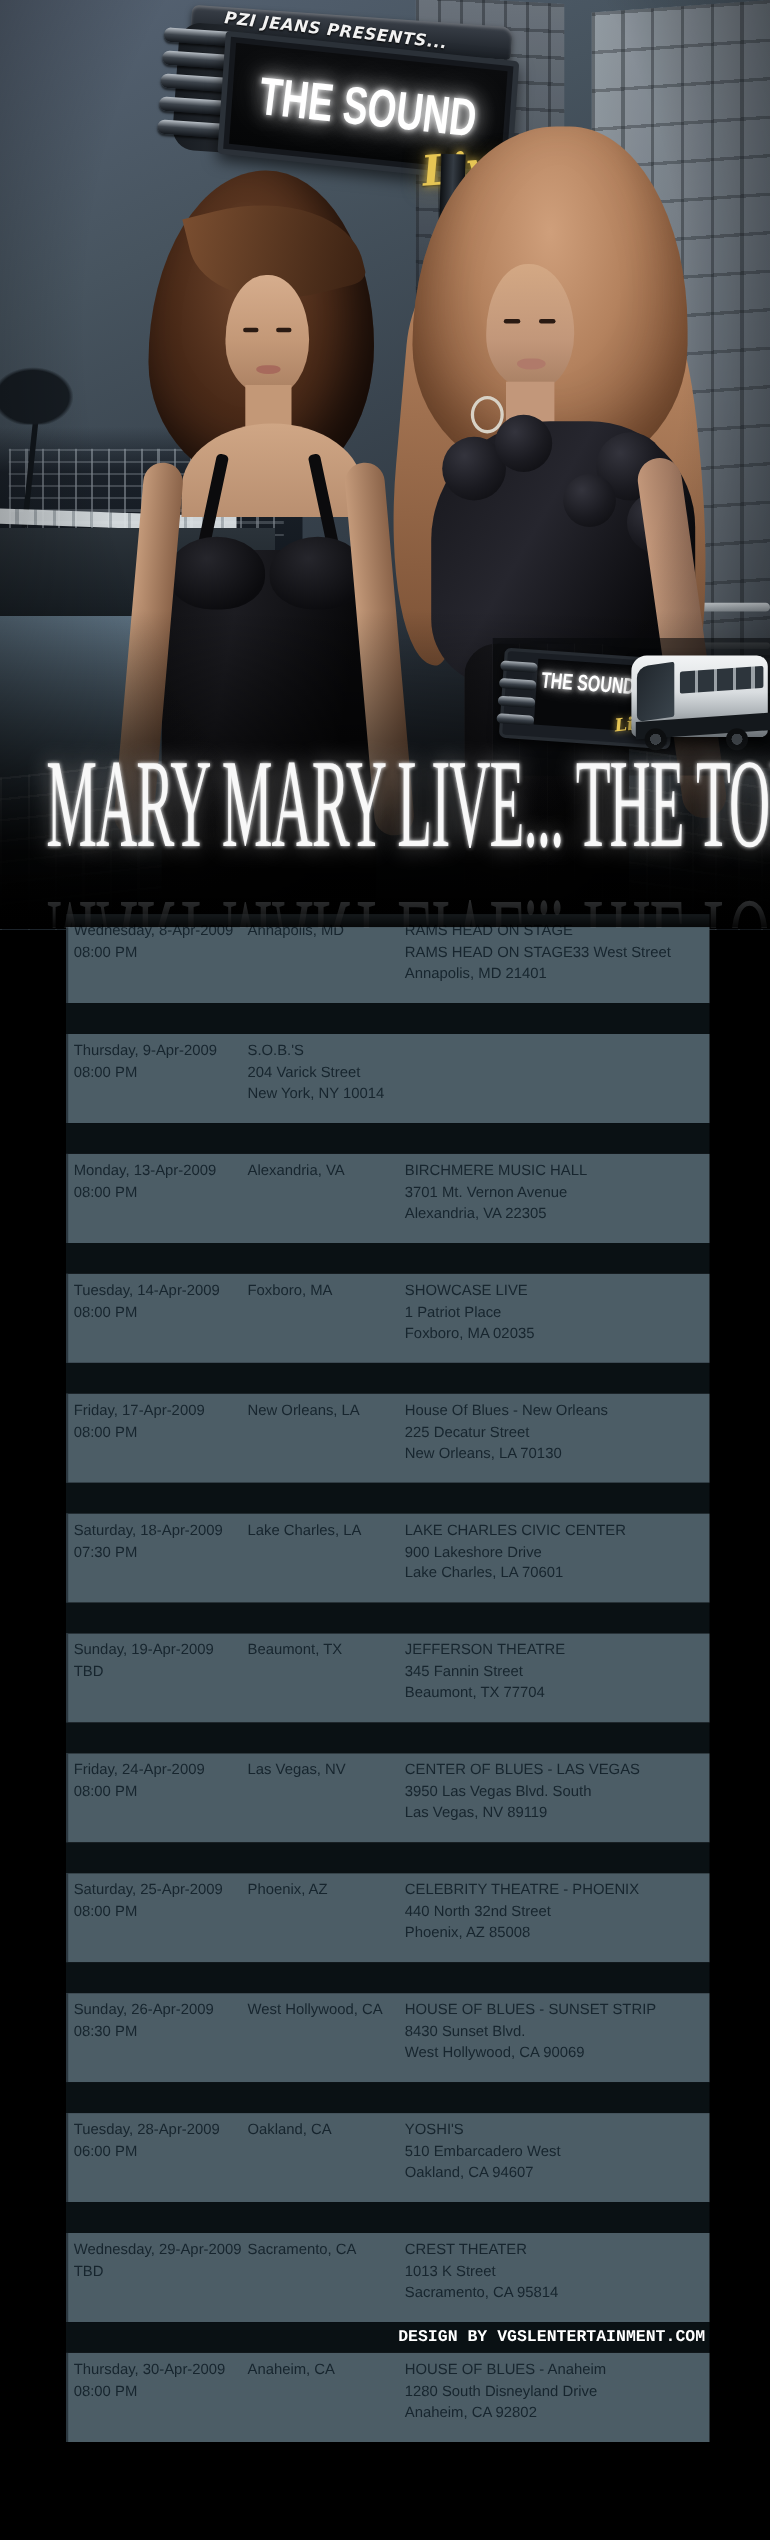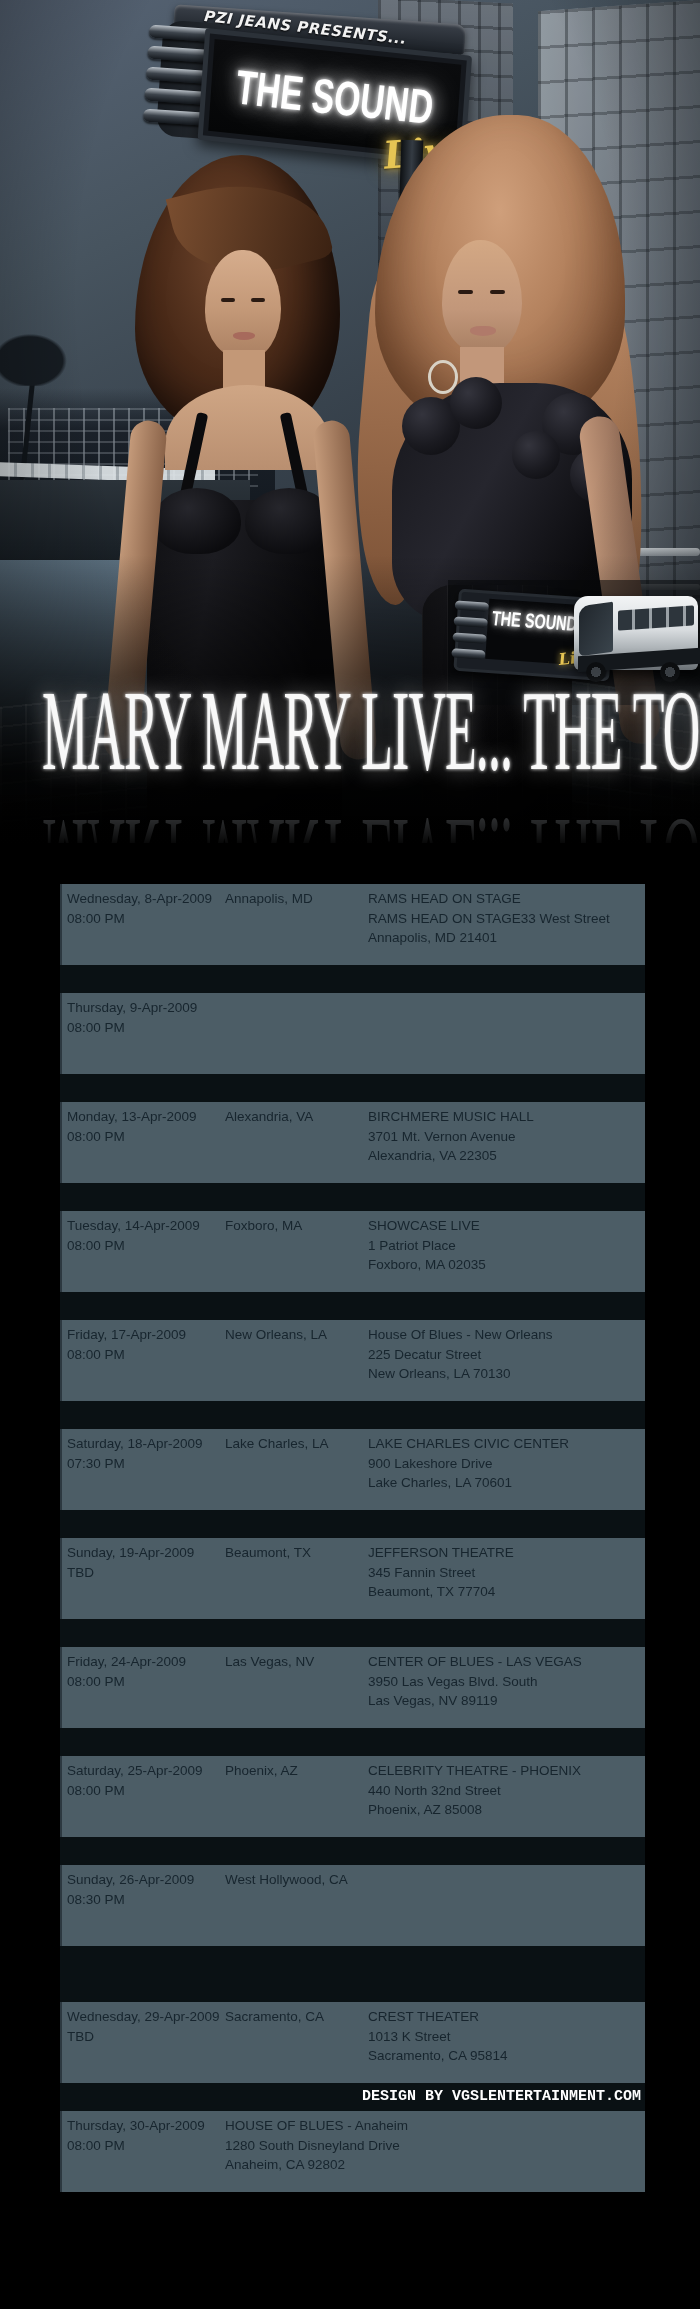--- a/index.html
+++ b/index.html
@@ -183,21 +183,21 @@
         transform:scale(.88,1.95);transform-origin:50% 0;
         text-shadow:0 0 3px #fff,0 0 16px rgba(255,255,255,.5),0 2px 6px rgba(0,0,0,.8);}
   .refl-zone{top:794px;left:0;width:700px;height:49px;overflow:hidden;z-index:4;}
   .refl-text{position:absolute;top:131px;left:0;width:700px;text-align:center;white-space:nowrap;
         font-family:"Liberation Serif",serif;font-size:59px;color:#aab0b5;letter-spacing:-1px;
         opacity:.55;transform:scale(.88,-1.95);transform-origin:50% 0;}
   .refl-shade{position:absolute;left:0;top:0;width:700px;height:49px;
         background:linear-gradient(180deg,rgba(0,0,0,.15),rgba(0,0,0,.92));}
 
   
-  .schedule{top:884px;left:60px;width:585px;}
+  .schedule{top:831px;left:60px;width:585px;}
   .show-row{display:flex;min-height:81px;box-sizing:border-box;padding:5px 6px 6px 5px;
         background:#4c5d66;border-left:2px solid #2c3840;
         color:#17252e;font-size:13.5px;line-height:19.5px;}
   .col-date{width:158px;}
   .col-city{width:143px;}
   .col-venue{flex:1;}
   .row-gap{height:28px;background:#0a1114;text-align:right;padding-right:4px;box-sizing:border-box;
         color:#ffffff;font:700 15px/28px "Liberation Mono",monospace;letter-spacing:0;}
   .show-block:last-of-type .row-gap{display:none;}
 
@@ -339,20 +339,25 @@
         </div>
         <div class="row-gap"></div>
       </div>
 
       <div class="show-block">
         <div class="show-row">
           <div class="col-date">
             <div>Thursday, 9-Apr-2009</div>
             <div>08:00 PM</div>
           </div>
+          <div class="col-venue">
+            <div>S.O.B.'S</div>
+            <div>204 Varick Street</div>
+            <div>New York, NY 10014</div>
+          </div>
         </div>
         <div class="row-gap"></div>
       </div>
 
       <div class="show-block">
         <div class="show-row">
           <div class="col-date">
             <div>Monday, 13-Apr-2009</div>
             <div>08:00 PM</div>
           </div>
@@ -478,25 +483,44 @@
 
       <div class="show-block">
         <div class="show-row">
           <div class="col-date">
             <div>Sunday, 26-Apr-2009</div>
             <div>08:30 PM</div>
           </div>
           <div class="col-city">
             <div>West Hollywood, CA</div>
           </div>
-        </div>
-        <div class="row-gap"></div>
-      </div>
-
-      <div class="show-block">
+          <div class="col-venue">
+            <div>HOUSE OF BLUES - SUNSET STRIP</div>
+            <div>8430 Sunset Blvd.</div>
+            <div>West Hollywood, CA 90069</div>
+          </div>
+        </div>
+        <div class="row-gap"></div>
+      </div>
+
+      <div class="show-block">
+        <div class="show-row">
+          <div class="col-date">
+            <div>Tuesday, 28-Apr-2009</div>
+            <div>06:00 PM</div>
+          </div>
+          <div class="col-city">
+            <div>Oakland, CA</div>
+          </div>
+          <div class="col-venue">
+            <div>YOSHI'S</div>
+            <div>510 Embarcadero West</div>
+            <div>Oakland, CA 94607</div>
+          </div>
+        </div>
         <div class="row-gap"></div>
       </div>
 
       <div class="show-block">
         <div class="show-row">
           <div class="col-date">
             <div>Wednesday, 29-Apr-2009</div>
             <div>TBD</div>
           </div>
           <div class="col-city">
@@ -510,20 +534,23 @@
         </div>
         <div class="row-gap">DESIGN BY VGSLENTERTAINMENT.COM</div>
       </div>
 
       <div class="show-block">
         <div class="show-row">
           <div class="col-date">
             <div>Thursday, 30-Apr-2009</div>
             <div>08:00 PM</div>
           </div>
+          <div class="col-city">
+            <div>Anaheim, CA</div>
+          </div>
           <div class="col-venue">
             <div>HOUSE OF BLUES - Anaheim</div>
             <div>1280 South Disneyland Drive</div>
             <div>Anaheim, CA 92802</div>
           </div>
         </div>
 
       </div>
     </div>
 

